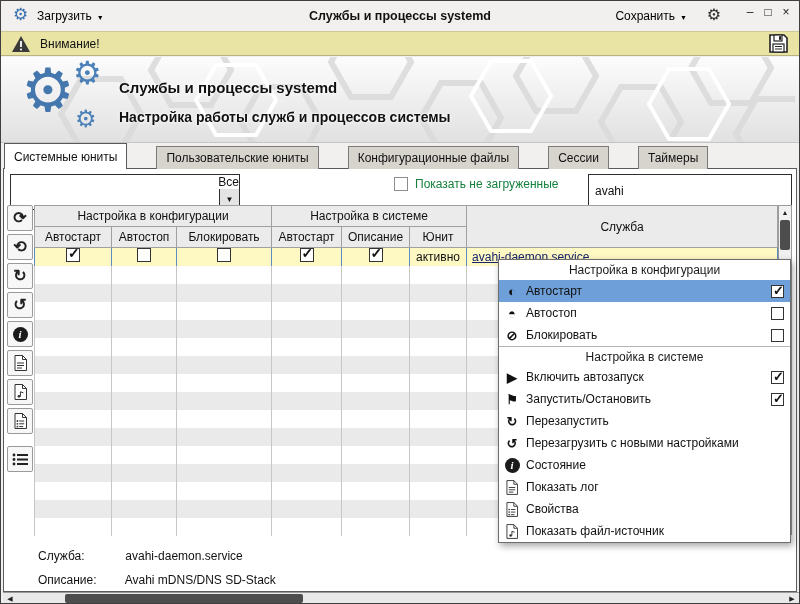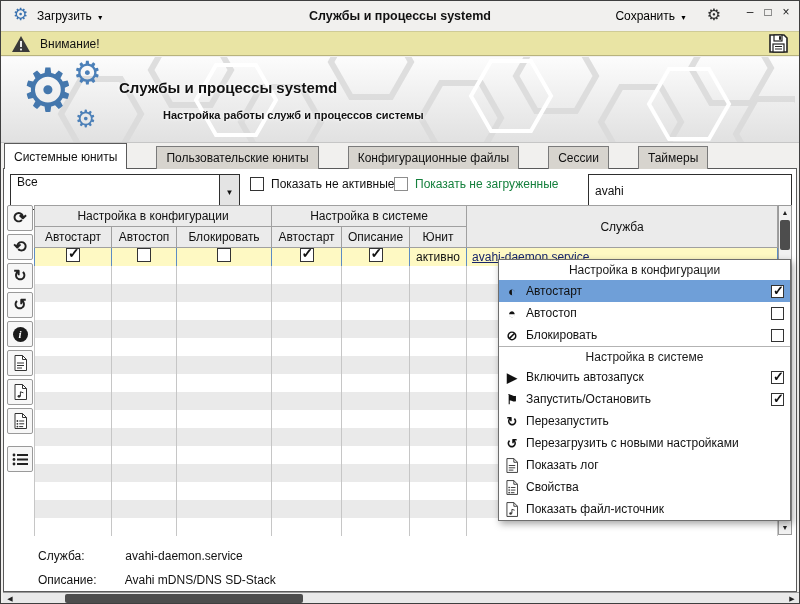--- a/index.html
+++ b/index.html
@@ -24,32 +24,32 @@
   .warn-label { font-size:12px; }
   .floppy { margin-left:auto; display:flex; }
 
   
   .banner { position:absolute; top:56px; left:0; right:0; height:86px; background:linear-gradient(#fcfcfc,#e1e1e1); border-bottom:1px solid #c6c6c6; overflow:hidden; }
   .hex-bg { position:absolute; left:0; top:0; pointer-events:none; }
   .banner-gear1 { position:absolute; left:20px; top:4px; font-size:60px; color:#4477ad; line-height:1; }
   .banner-gear2 { position:absolute; left:72px; top:0px; font-size:32px; color:#4c80b8; line-height:1; }
   .banner-gear3 { position:absolute; left:74px; top:50px; font-size:24px; color:#4c80b8; line-height:1; }
   .banner-title { position:absolute; left:118px; top:22px; font-size:15px; font-weight:bold; text-shadow:0 0 4px #fff, 0 0 2px #fff; }
-  .banner-subtitle { position:absolute; left:118px; top:52px; font-size:11px; font-weight:bold; text-shadow:0 0 4px #fff, 0 0 2px #fff;margin-left:44px; }
+  .banner-subtitle { position:absolute; left:118px; top:52px; font-size:14px; font-weight:bold; text-shadow:0 0 4px #fff, 0 0 2px #fff; }
 
   
   .tabs { position:absolute; top:142px; left:3px; height:26px; display:flex; align-items:flex-end; z-index:5;gap:28px; }
   .tab { height:23px; padding:0 9px; display:flex; align-items:center; background:#d7d4ce; border:1px solid #7a7a7a; border-bottom:none; margin-right:1px; white-space:nowrap; cursor:default; }
   .tab.active { height:26px; background:#fff; border-color:#5a5a5a; z-index:6; }
 
   
   .panel { position:absolute; top:167px; left:2px; width:794px; height:424px; background:#fff; border:1px solid #5a5a5a; }
 
   
-  .combo { position:absolute; left:6px; top:5px; width:230px; height:36px; border:1px solid #2e2e2e; background:#fff; display:flex; align-items:flex-start; }
+  .combo { position:absolute; left:6px; top:5px; width:230px; height:36px; border:1px solid #2e2e2e; background:#fff; display:flex; align-items:flex-end;flex-direction:column; }
   .combo-label { flex:1; padding-left:6px; }
   .combo-btn { width:20px; height:100%; border-left:1px solid #2e2e2e; background:#e4e4e4; display:flex; align-items:center; justify-content:center; font-size:8px; }
   .filter-check { position:absolute; top:8px; display:flex; align-items:center; gap:7px; }
   .fc1 { left:246px; }
   .fc2 { left:390px; }
   .fc2 .flabel { color:#15803d; }
   .fc2 .cb { border-color:#8d8d8d; }
   .search-box { position:absolute; left:584px; top:5px; width:204px; height:34px; border:1px solid #2e2e2e; background:#fff; display:flex; align-items:center; padding-left:6px; }
 
   .cb { width:14px; height:14px; border:1px solid #333; background:#fff; display:inline-block; position:relative; flex:none; }
@@ -193,24 +193,20 @@
     <div class="tab">
         <span>Таймеры</span>
       </div>
   </div>
 
   <div class="panel">
 
     <div class="combo">
       <span class="combo-label">Все</span>
       <span class="combo-btn">▼</span>
-    </div>
-    <div class="filter-check fc1">
-      <span class="cb"></span>
-      <span class="flabel">Показать не активные</span>
     </div>
     <div class="filter-check fc2">
       <span class="cb"></span>
       <span class="flabel">Показать не загруженные</span>
     </div>
     <div class="search-box">
       <span>avahi</span>
     </div>
 
     <div class="vtoolbar">
@@ -486,20 +482,26 @@
     <div class="menu-item">
       <span class="mi-icon">↻</span>
       <span class="mi-label">Перезапустить</span>
     </div>
     <div class="menu-item">
       <span class="mi-icon">↺</span>
       <span class="mi-label">Перезагрузить с новыми настройками</span>
     </div>
     <div class="menu-item">
       <span class="mi-icon">
+          <span class="info-badge"></span>
+        </span>
+      <span class="mi-label">Состояние</span>
+    </div>
+    <div class="menu-item">
+      <span class="mi-icon">
         <svg class="doc-svg" width="12" height="15" viewBox="0 0 13 16">
             <path d="M1 .5h7.5L12.5 4.5V15.5H1z" fill="#fff" stroke="#333"></path>
             <path d="M8.5 .5v4h4" fill="none" stroke="#333"></path>
             <path d="M3 8h7M3 10.5h7M3 13h5" stroke="#333" fill="none"></path>
           </svg>
       </span>
       <span class="mi-label">Показать лог</span>
     </div>
     <div class="menu-item">
       <span class="mi-icon">

